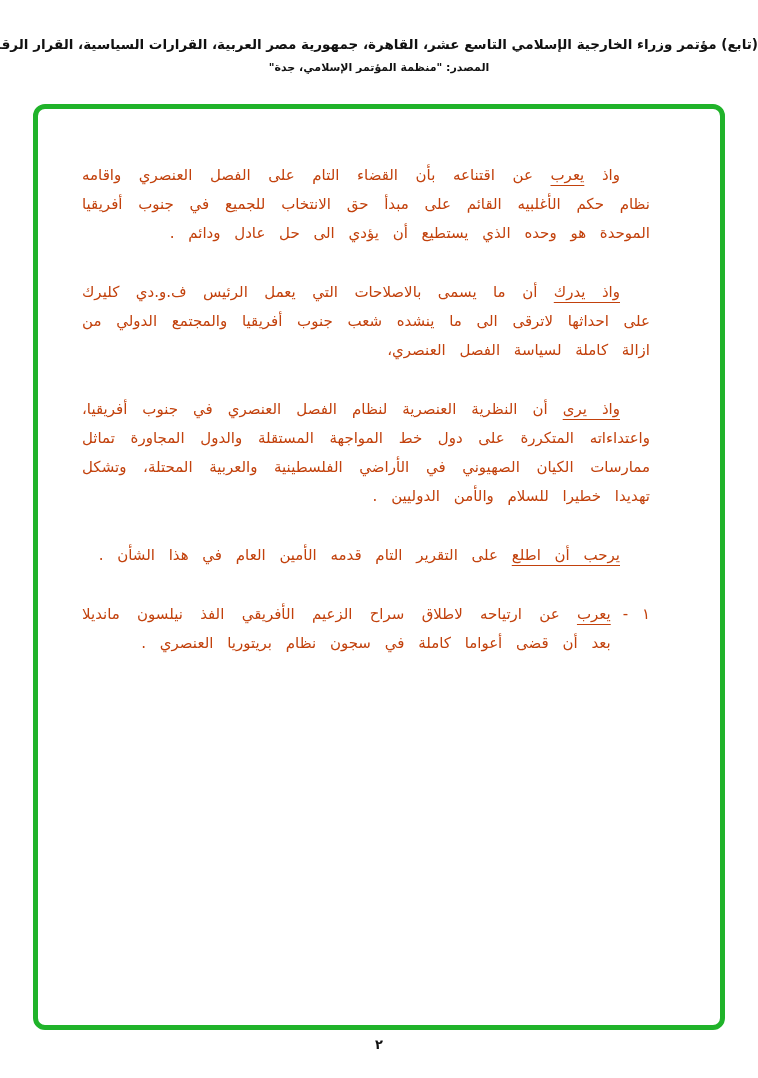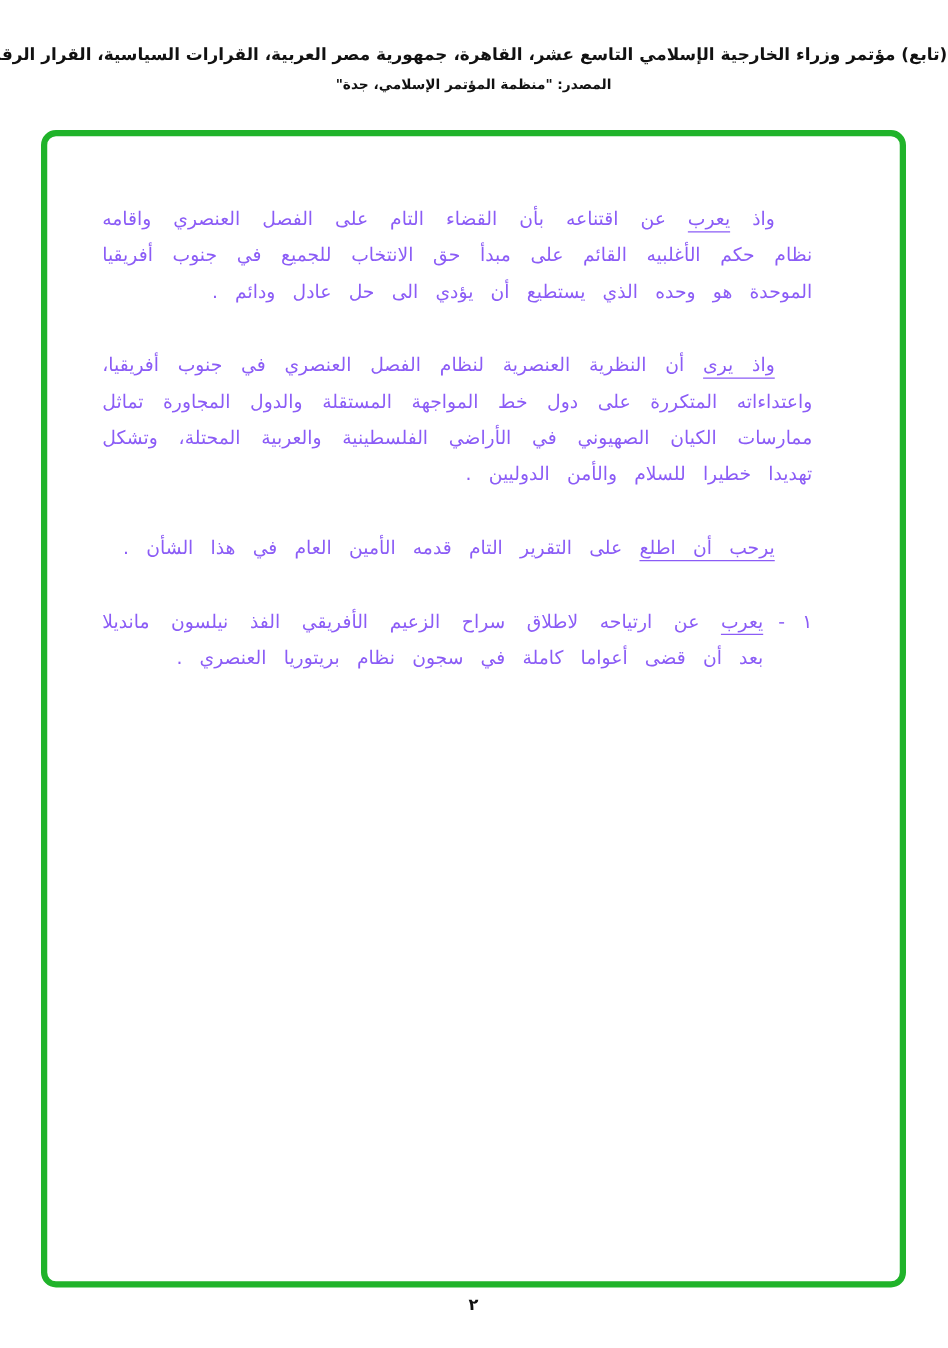--- a/index.html
+++ b/index.html
@@ -42,21 +42,21 @@
     height: 916px;
     border: 5px solid #20b32a;
     border-radius: 12px;
     overflow: hidden;
     background: #ffffff;
   }
   .content {
     padding: 52px 70px 0 44px;
     font-size: 15px;
     line-height: 29px;
-    color: #8b5cf6;
+    color: #c2410c;
     text-align: justify;
     letter-spacing: 1.5px;
     word-spacing: 9px;
   }
   .para {
     margin: 0 0 30px 0;
     text-indent: 30px;
   }
   .lead-underline {
     text-decoration: underline;
@@ -95,20 +95,21 @@
   <div class="doc-header">
     <div class="doc-title">(تابع) مؤتمر وزراء الخارجية الإسلامي التاسع عشر، القاهرة، جمهورية مصر العربية، القرارات السياسية، القرار الرقم ١٩/٢٥-س</div>
     <div class="doc-source">المصدر:  "منظمة المؤتمر الإسلامي، جدة"</div>
   </div>
 
   <div class="frame" style="border-color: rgb(32, 179, 42);">
     <div class="content">
 
       <div class="para"><span>واذ </span><span class="lead-underline">يعرب</span><span> عن اقتناعه بأن القضاء التام على الفصل العنصري واقامه نظام حكم الأغلبيه القائم على مبدأ حق الانتخاب للجميع في جنوب أفريقيا الموحدة هو وحده الذي يستطيع أن يؤدي الى حل عادل ودائم .</span></div>
 
+      <div class="para"><span></span><span class="lead-underline">واذ يدرك</span><span> أن ما يسمى بالاصلاحات التي يعمل الرئيس ف.و.دي كليرك على احداثها لاترقى الى ما ينشده شعب جنوب أفريقيا والمجتمع الدولي من ازالة كاملة لسياسة الفصل العنصري،</span></div>
 
       <div class="para"><span></span><span class="lead-underline">واذ يرى</span><span> أن النظرية العنصرية لنظام الفصل العنصري في جنوب أفريقيا، واعتداءاته المتكررة على دول خط المواجهة المستقلة والدول المجاورة تماثل ممارسات الكيان الصهيوني في الأراضي الفلسطينية والعربية المحتلة، وتشكل تهديدا خطيرا للسلام والأمن الدوليين .</span></div>
 
 
 
       <div class="para"><span class="lead-underline">يرحب أن اطلع</span><span> على التقرير التام قدمه الأمين العام في هذا الشأن .</span></div>
 
       <div class="list-item">
         <span class="item-number">١ -</span>
         <div class="item-body"><span class="lead-underline">يعرب</span><span> عن ارتياحه لاطلاق سراح الزعيم الأفريقي الفذ نيلسون مانديلا بعد أن قضى أعواما كاملة في سجون نظام بريتوريا العنصري .</span></div>

